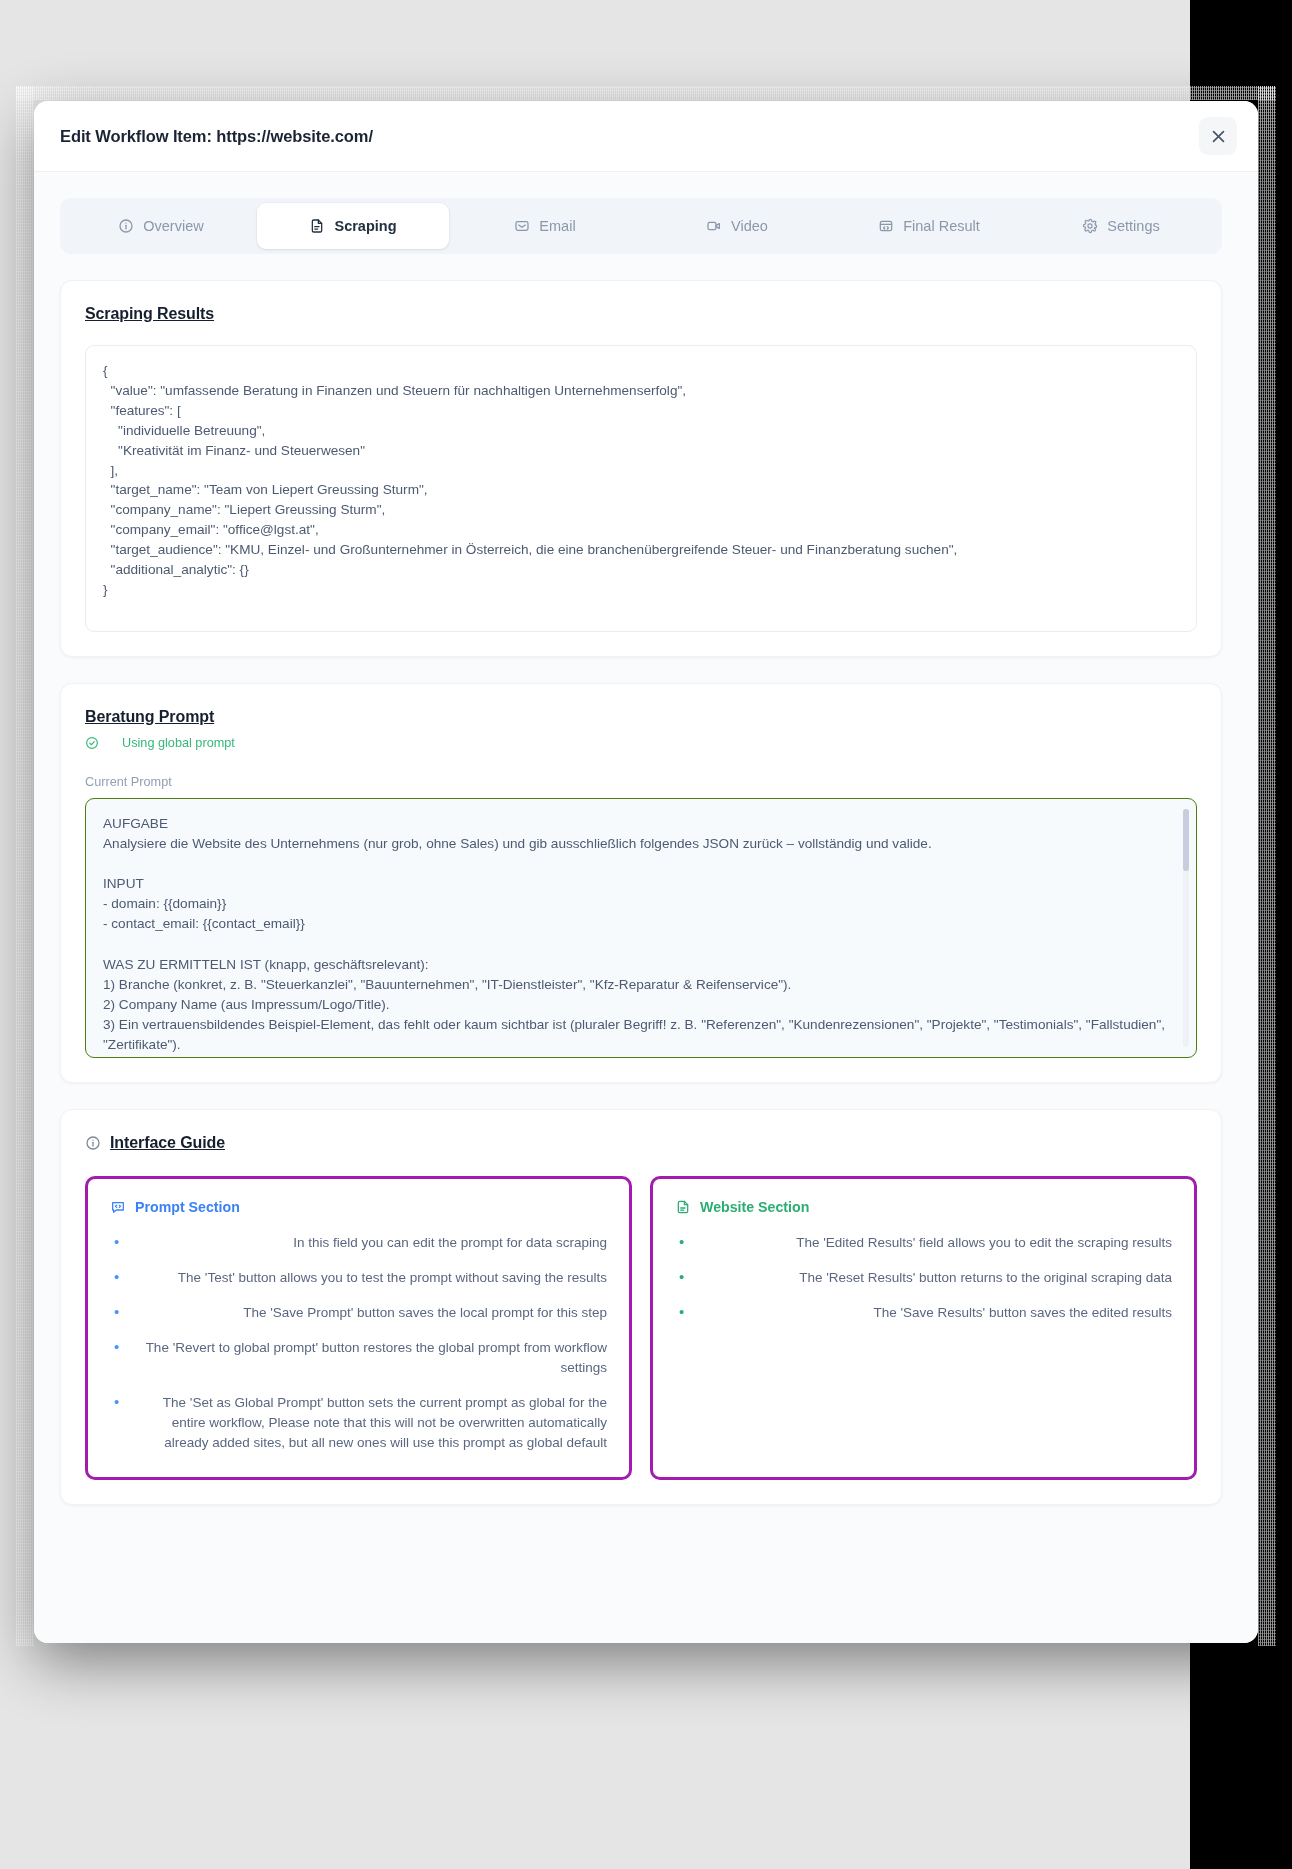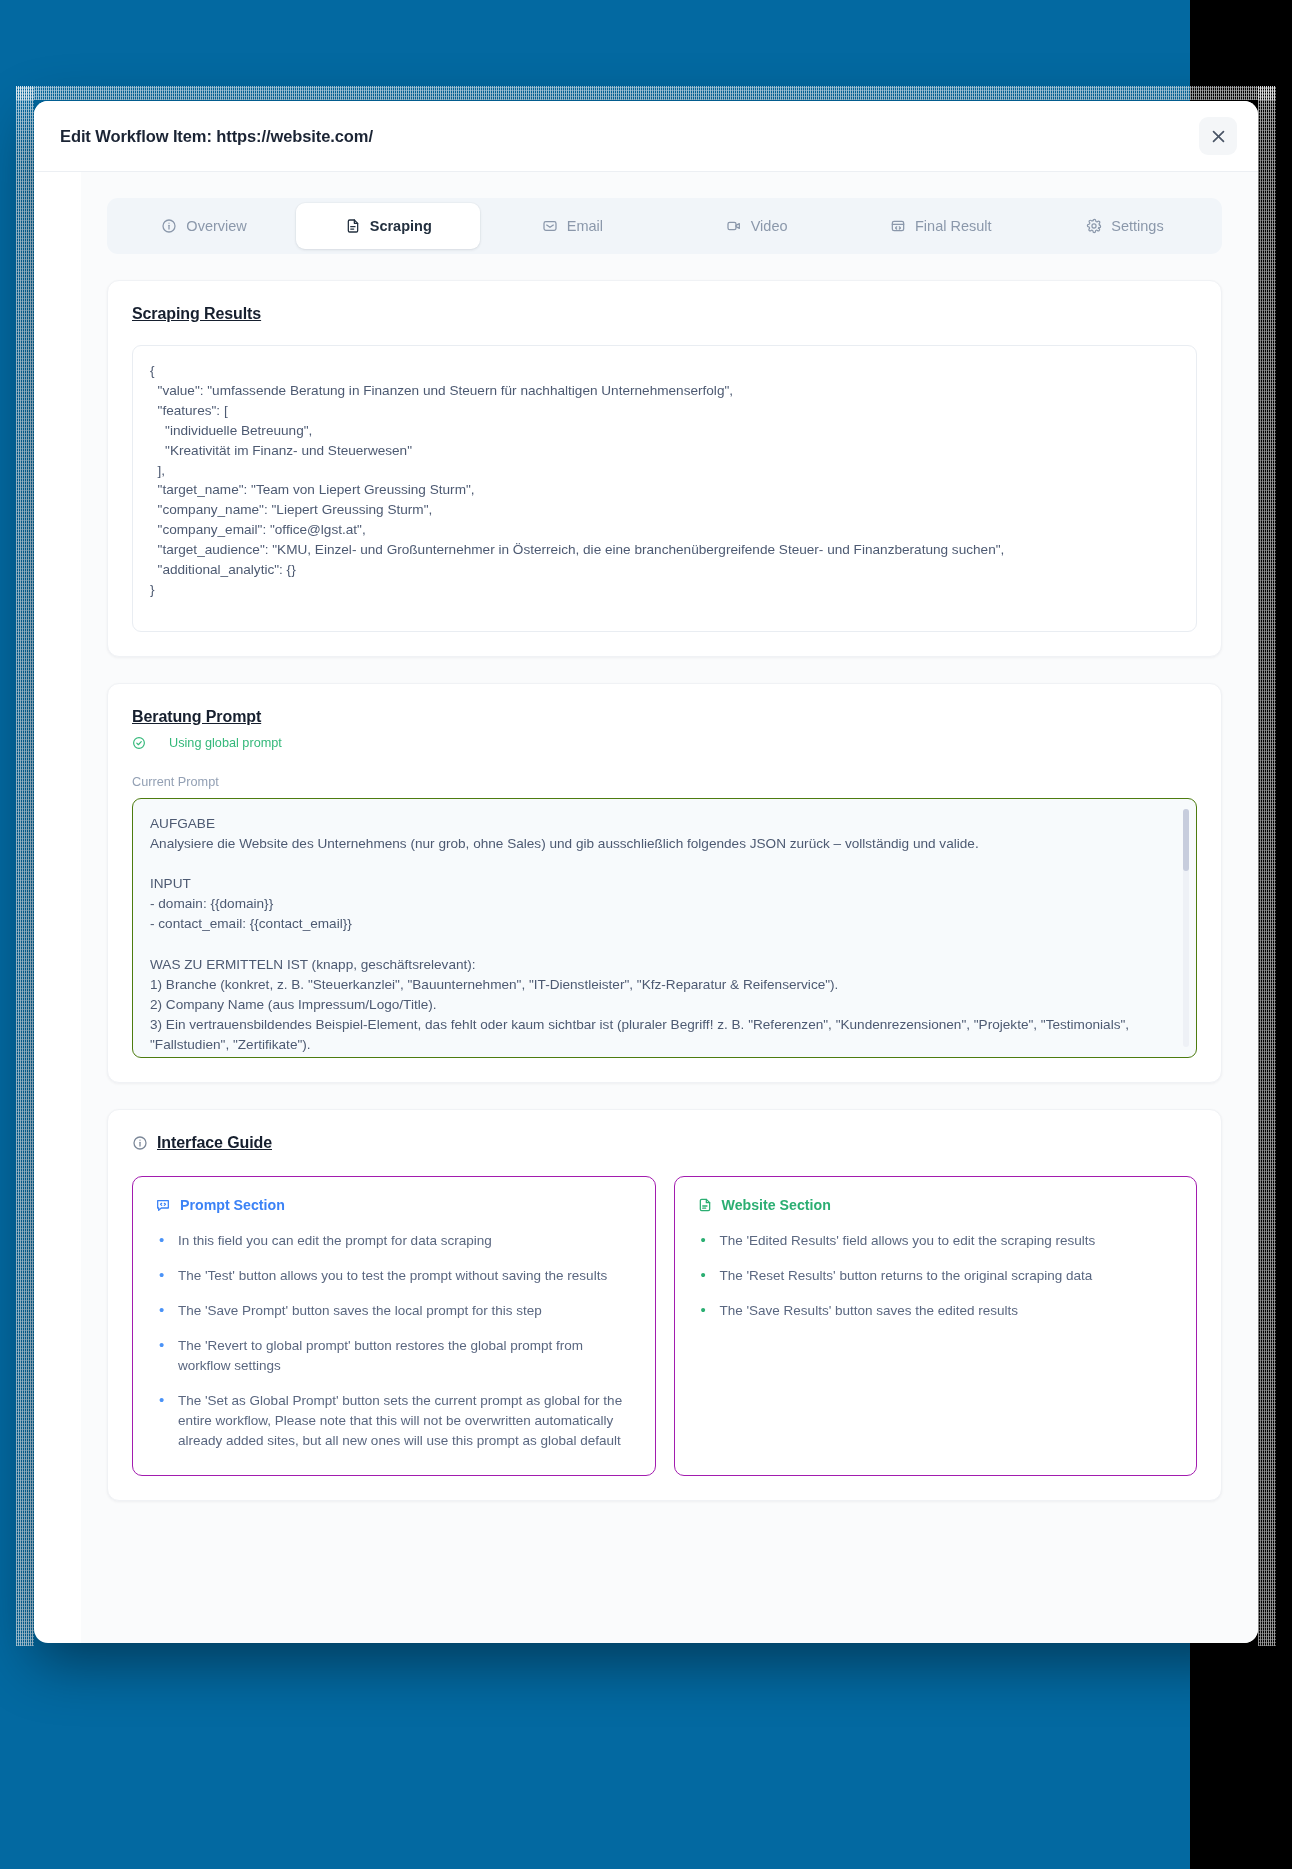--- a/index.html
+++ b/index.html
@@ -11,21 +11,21 @@
     font-family: "Liberation Sans", sans-serif;
     overflow: hidden;
   }
 
   
   #app-root {
     position: absolute;
     left: 0; top: 0;
     width: 1190px;
     height: 1869px;
-    background: #0369a1;
+    background: #e5e5e5;
   }
 
   .modal {
     position: absolute;
     left: 34px;
     top: 101px;
     width: 1224px;
     height: 1542px;
     background: #ffffff;
     border-radius: 14px;
@@ -66,21 +66,20 @@
     color: #4a5566;
   }
   .close-btn svg { width: 17px; height: 17px; display:block; }
 
   
   .modal-body {
     height: calc(100% - 71px);
     background: #fafbfc;
     padding: 26px 36px 0 26px;
     overflow: hidden;
-    margin-left: 47px;
   }
 
   
   .tabbar {
     display: flex;
     background: #f1f5f9;
     border-radius: 11px;
     padding: 5px;
     height: 56px;
     align-items: stretch;
@@ -205,24 +204,25 @@
     gap: 9px;
   }
   .guide-head svg { width: 16px; height: 16px; display: block; color: #7b8798; }
   .guide-grid {
     margin-top: 24px;
     display: grid;
     grid-template-columns: 1fr 1fr;
     gap: 18px;
   }
   .guide-panel {
-    border: 1px solid #a21caf;
+    border: 3px solid #a21caf;
     border-radius: 10px;
     padding: 20px 22px 24px 22px;
     background: #ffffff;
+    text-align: right;
   }
   .guide-panel-title {
     display: flex;
     align-items: center;
     gap: 9px;
     font-size: 14.2px;
     font-weight: 700;
   }
   .guide-panel-title svg { width: 16px; height: 16px; display: block; }
   .guide-panel.blue .guide-panel-title { color: #3b82f6; }

